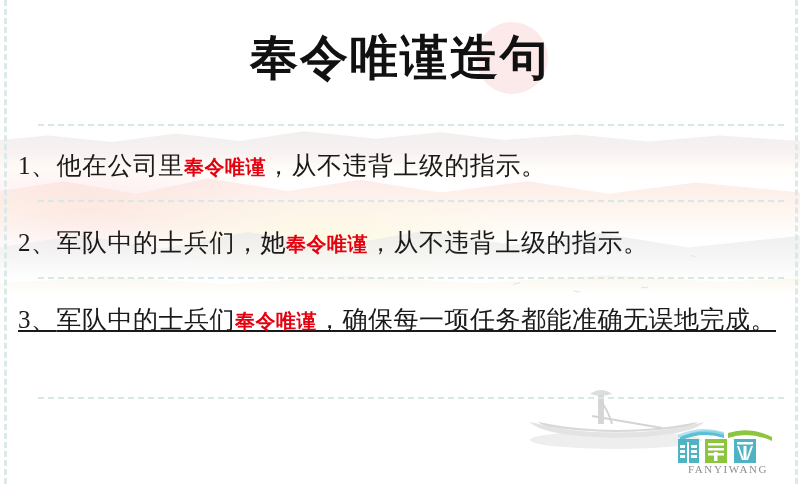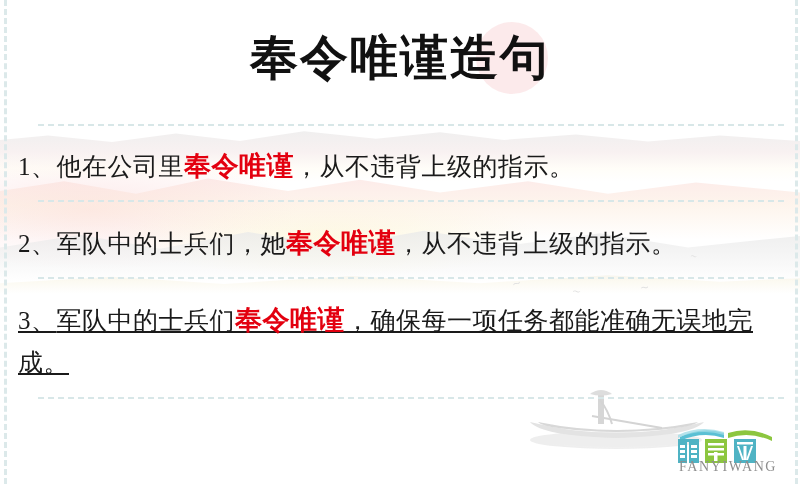--- a/index.html
+++ b/index.html
@@ -77,28 +77,28 @@
   .sentence{
     position:absolute; left:18px; width:766px;
     font-family:"Liberation Serif","DejaVu Serif",serif;
     font-size:25px; line-height:42px; color:#1a1a1a;
     letter-spacing:.5px;
   }
   .s1{ top:145px; }
   .s2{ top:222px; }
   .s3{ top:299px;text-decoration:underline; }
 
-  .kw{ color:#e3000f; font-weight:bold; font-family:"DejaVu Sans","Liberation Sans",sans-serif; font-size:27px; }
+  .kw{ color:#e3000f; font-weight:bold; font-family:"DejaVu Sans","Liberation Sans",sans-serif; font-size:20px; }
 
   
   #site-logo{ position:absolute; left:672px; top:424px; width:112px; height:52px; z-index:3; }
   #logo-wordmark{
     position:absolute; left:0; bottom:1px; width:112px; text-align:center;
     font-family:"Liberation Serif","DejaVu Serif",serif;
-    font-size:14px; letter-spacing:1.6px; color:#8e8e8e;
+    font-size:11px; letter-spacing:1.6px; color:#8e8e8e;
   }
 </style>
 </head>
 <body>
 
 <div id="watermark-layer">
   <div class="sun-watermark"></div>
   <div class="wash-left"></div>
   <div class="wash-yellow"></div>
   <div class="mist-band band-a"></div>

